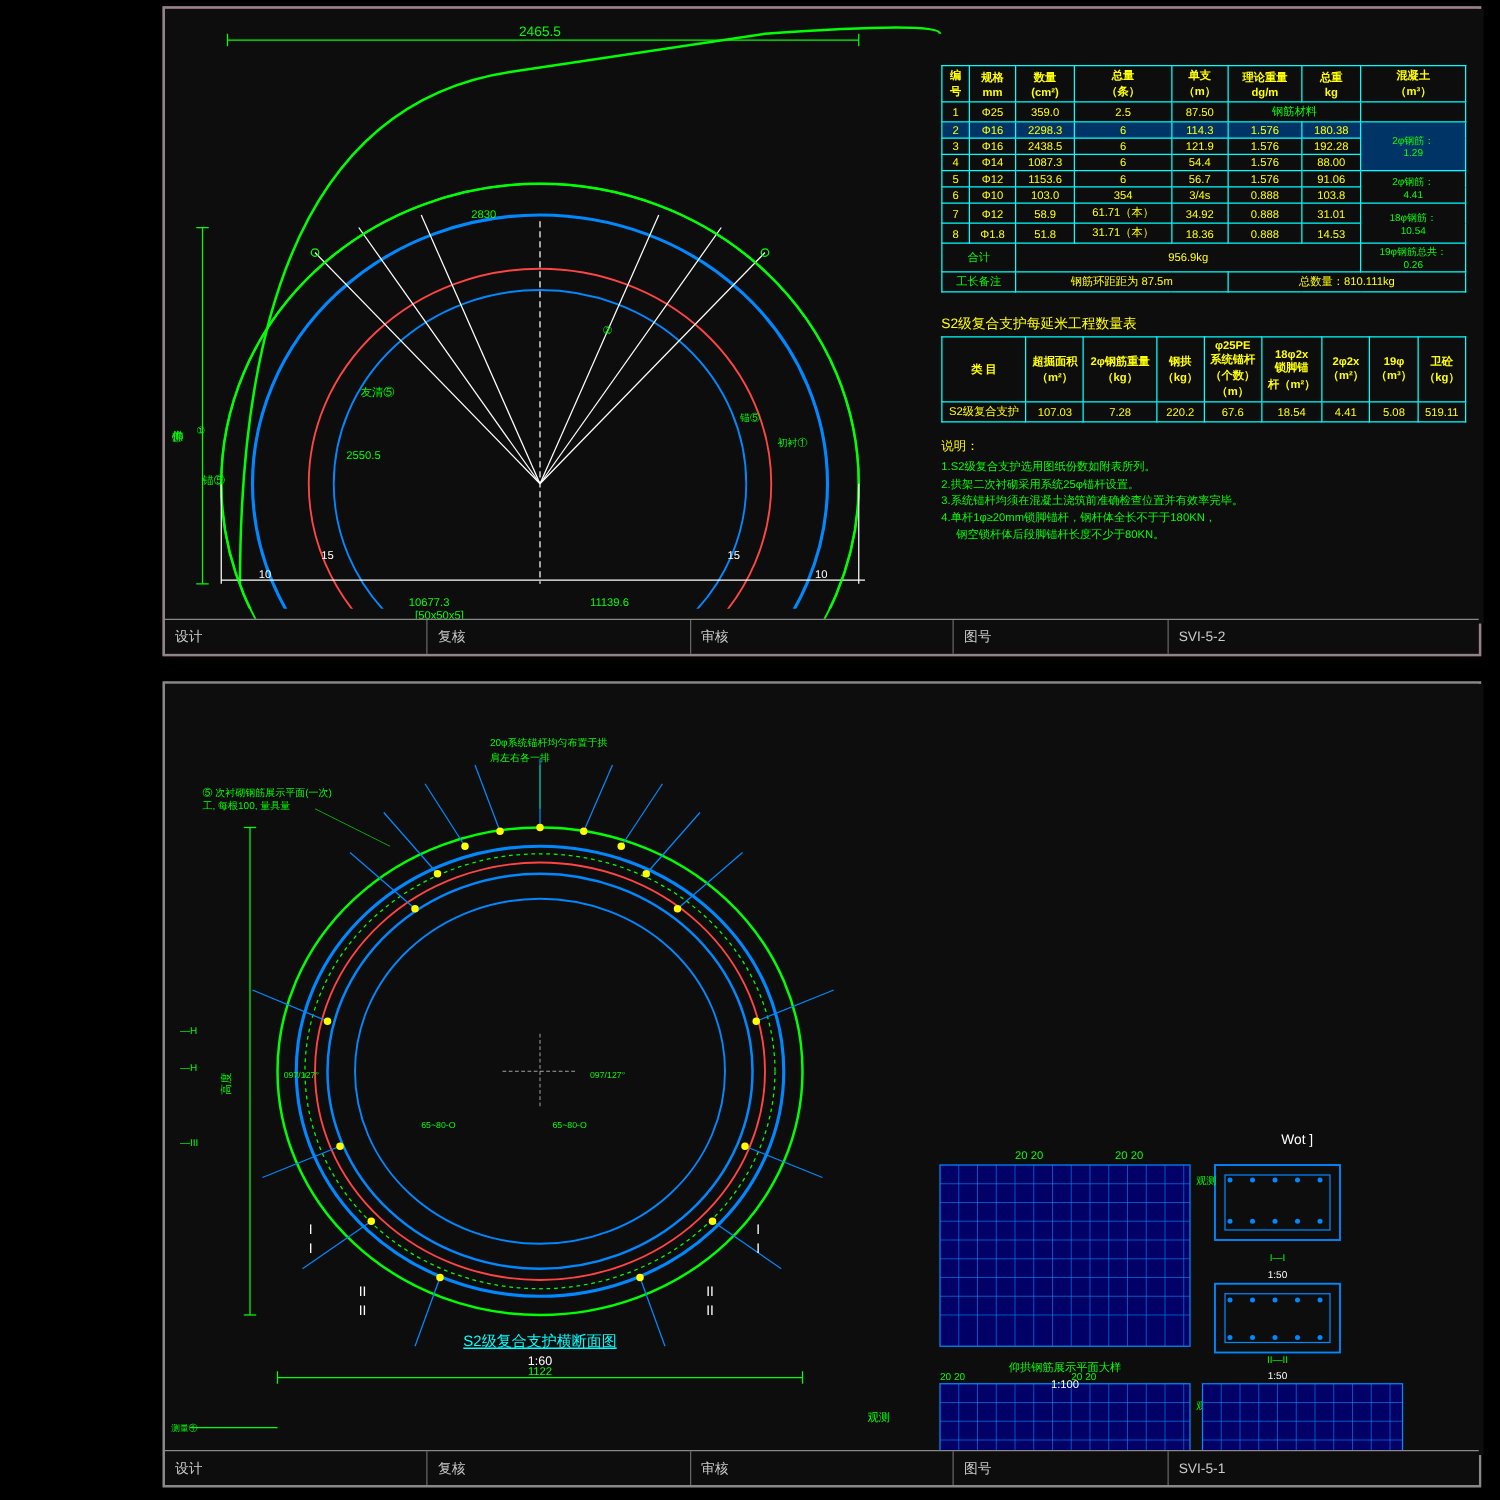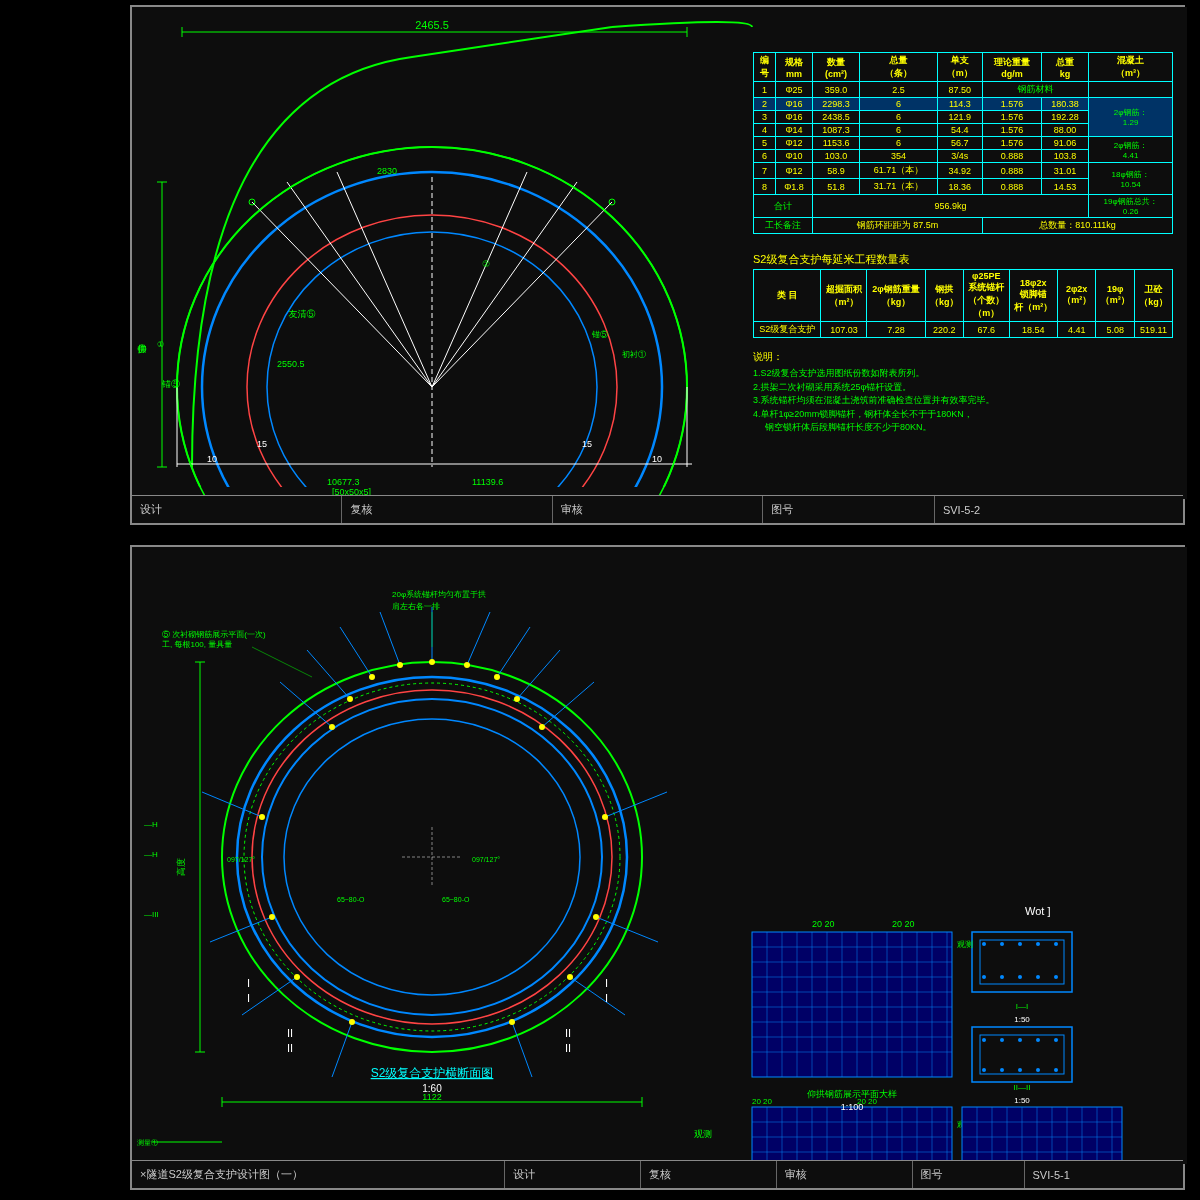--- a/index.html
+++ b/index.html
@@ -597,23 +597,20 @@
 
     <text x="260" y="50" fill="#00ff00" font-size="8">20φ系统锚杆均匀布置于拱</text>
     <text x="260" y="62" fill="#00ff00" font-size="8">肩左右各一排</text>
     <line x1="300" y1="65" x2="300" y2="100" stroke="#00ff00" stroke-width="0.5"></line>
 
     <text x="893" y="368" fill="#ffffff" font-size="11">Wot ]</text>
 
   </svg>
 
   <div class="title-block">
-    <div class="title-block-cell" style="flex:3;">
-      <span>×隧道S2级复合支护设计图（一）</span>
-    </div>
     <div class="title-block-cell" style="flex:1;">
       <span>设计</span>
     </div>
     <div class="title-block-cell" style="flex:1;">
       <span>复核</span>
     </div>
     <div class="title-block-cell" style="flex:1;">
       <span>审核</span>
     </div>
     <div class="title-block-cell" style="flex:0.8;">

